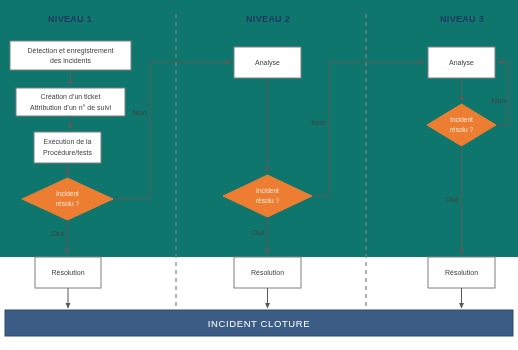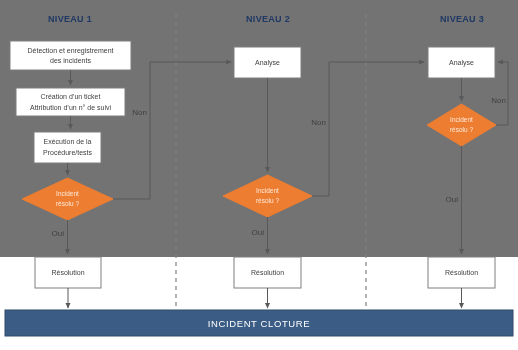--- a/index.html
+++ b/index.html
@@ -1,18 +1,18 @@
 <!DOCTYPE html>
 <html><head>
 <meta charset="utf-8">
 <style>
   html,body{margin:0;padding:0;background:#ffffff;}
   body{width:518px;height:350px;overflow:hidden;
        font-family:"Liberation Sans","DejaVu Sans",sans-serif;}
-  #stage{position:relative;width:518px;height:257px;background:#737373;}
+  #stage{position:relative;width:518px;height:257px;background:#0f766e;}
   svg{display:block;}
   .lvl-title{font-size:9px;font-weight:bold;fill:#1f3864;letter-spacing:.3px;}
   .box-label{font-size:7px;fill:#404040;}
   .dia-label{font-size:6.5px;fill:#ffe9d9;}
   .edge-label{font-size:8px;fill:#404040;}
   .bar-label{font-size:9.5px;fill:#ffffff;letter-spacing:.6px;}
   .proc{fill:#ffffff;stroke:#7f7f7f;stroke-width:1;}
   .dec{fill:#ED7D31;stroke:#ED7D31;stroke-width:1;}
   .conn{stroke:#595959;stroke-width:1;fill:none;}
   .divider{stroke:#808080;stroke-width:1.2;stroke-dasharray:4 4;fill:none;}

